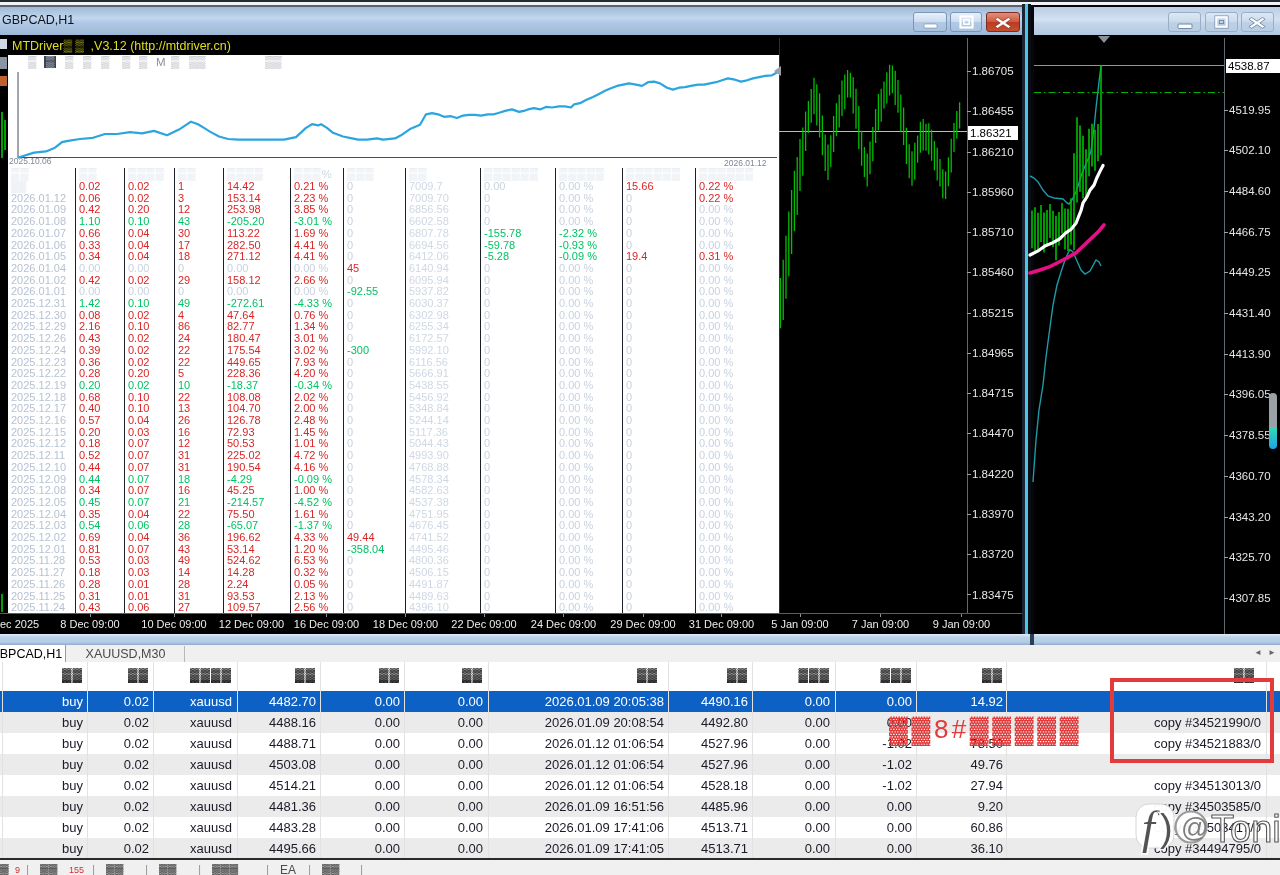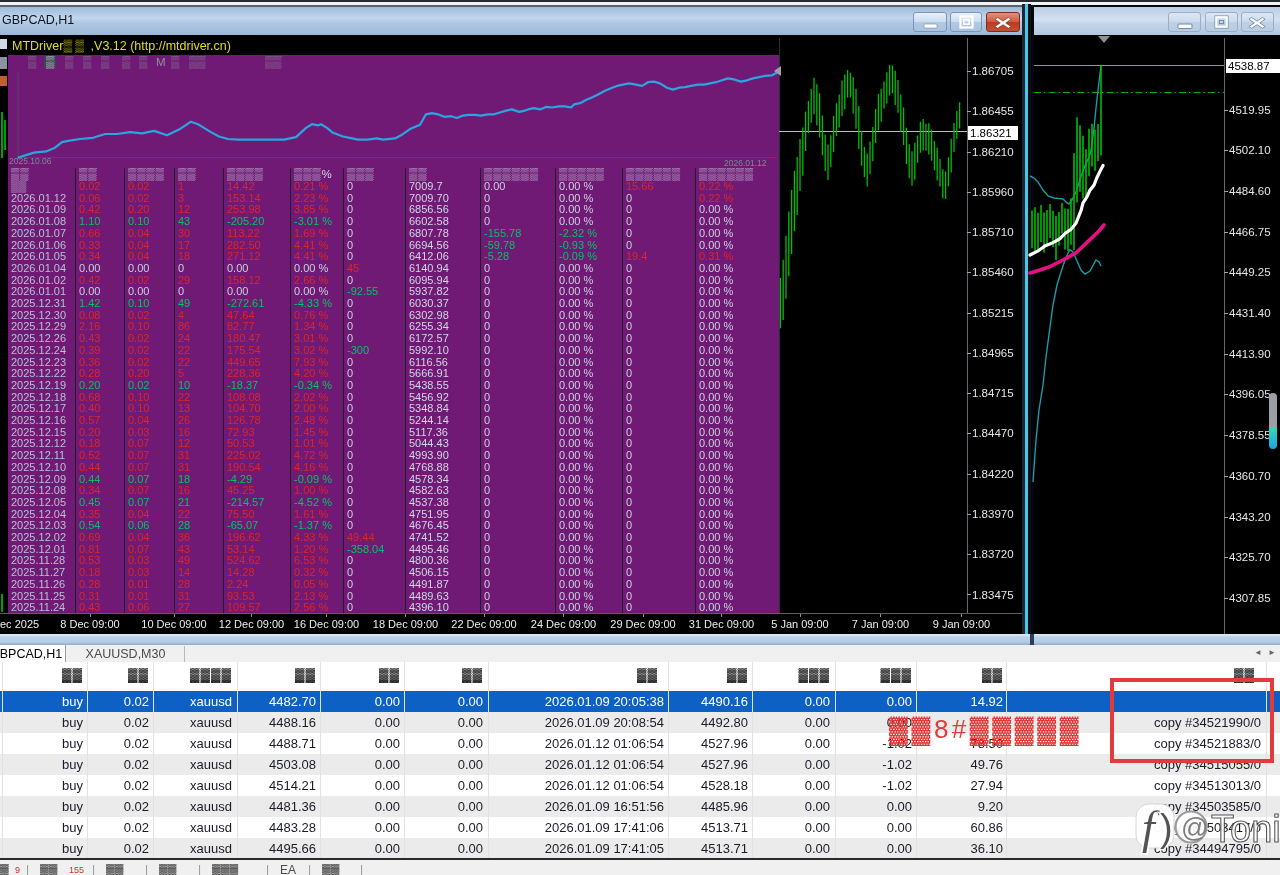--- a/index.html
+++ b/index.html
@@ -8,21 +8,21 @@
 .cjk { letter-spacing:3px; }
 
 .tbar { position:absolute; top:7px; height:28px;
   background:linear-gradient(180deg,#9db9d8 0%,#c3d7ee 40%,#b0c9e6 55%,#9cb8d6 100%); }
 .btn { position:absolute; top:12px; height:20px; border-radius:3px; border:1px solid #7b95b5;
   background:linear-gradient(180deg,#e8f0fa 0%,#ccdcef 48%,#b2c9e2 52%,#a9c2de 100%); }
 .btn.close { border:1px solid #7e2c1f; background:linear-gradient(180deg,#e0907e 0%,#cf5a40 48%,#bb3b22 52%,#c4502f 100%); }
 .btn.inact { border:1px solid #9aaec6; background:linear-gradient(180deg,#dde8f3 0%,#cbdaec 48%,#bdd0e6 52%,#b8cce2 100%); }
 .bic { position:absolute; left:0; top:0; width:100%; height:100%; }
 
-#panel { position:absolute; left:8px; top:38px; width:771px; height:576px; background:#701a75; }
+#panel { position:absolute; left:8px; top:38px; width:771px; height:576px; background:#ffffff; }
 #ptitle { position:absolute; left:0; top:0; width:100%; height:17px; background:#000;
   color:#dfdf1e; font-size:12.5px; line-height:17px; }
 #pmenu { position:absolute; left:0; top:17px; width:100%; height:16px; color:#8b919c; font-size:11.5px; }
 #pmenu b { top:1px; }
 .sr { position:absolute; left:0; height:11.7px; font-size:11px; line-height:11.7px; width:771px; }
 .sr b { top:0; white-space:nowrap; }
 .d { color:#b6c2d2; } .d2 { color:#cfd8e4; } .w { color:#c8d2df; }
 .r { color:#da2626; } .g { color:#00c463; }
 .hw { color:#cfd8e4; letter-spacing:1px; }
 
@@ -874,21 +874,20 @@
       <b style="left:-101px;width:250px">0.02</b>
       <b style="left:-18px;width:250px">xauusd</b>
       <b style="left:66px;width:250px">4503.08</b>
       <b style="left:150px;width:250px">0.00</b>
       <b style="left:233px;width:250px">0.00</b>
       <b style="left:414px;width:250px">2026.01.12 01:06:54</b>
       <b style="left:498px;width:250px">4527.96</b>
       <b style="left:580px;width:250px">0.00</b>
       <b style="left:662px;width:250px">-1.02</b>
       <b style="left:753px;width:250px">49.76</b>
-      <b style="left:1011px;width:250px">copy #34515055/0</b>
     </div>
 <div class="trow" style="top:775px">
       <b style="left:-167px;width:250px">buy</b>
       <b style="left:-101px;width:250px">0.02</b>
       <b style="left:-18px;width:250px">xauusd</b>
       <b style="left:66px;width:250px">4514.21</b>
       <b style="left:150px;width:250px">0.00</b>
       <b style="left:233px;width:250px">0.00</b>
       <b style="left:414px;width:250px">2026.01.12 01:06:54</b>
       <b style="left:498px;width:250px">4528.18</b>

